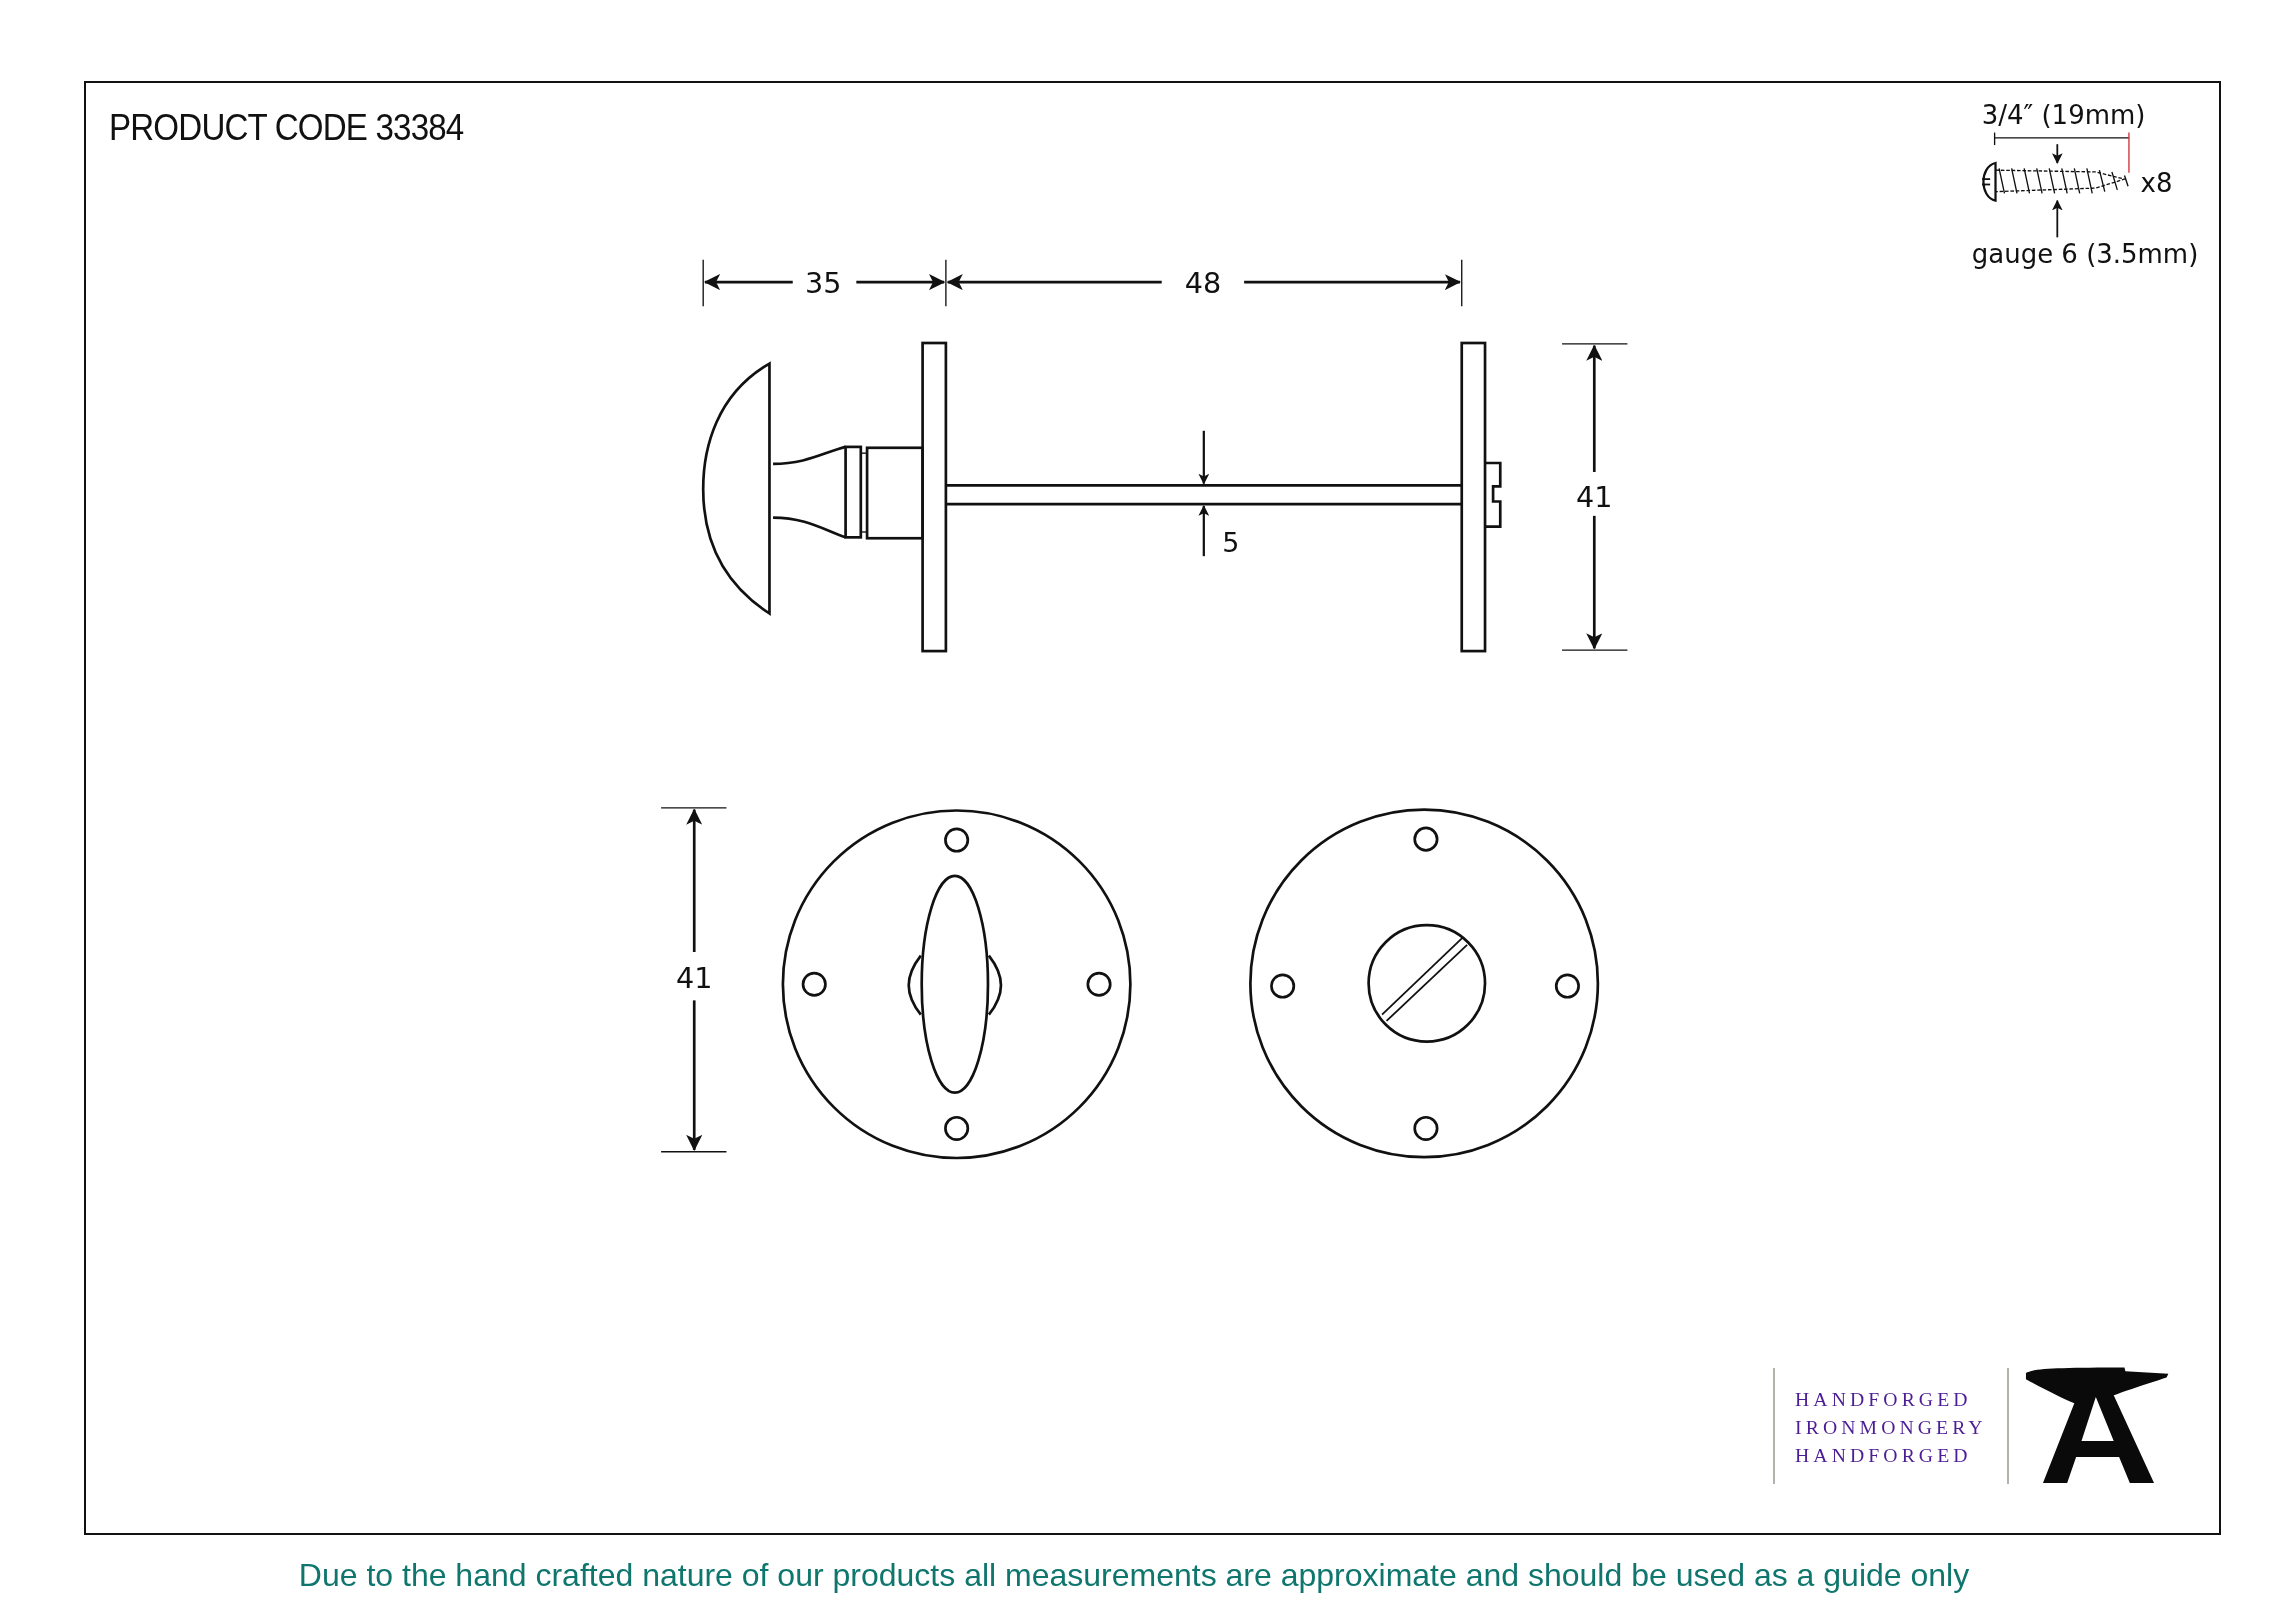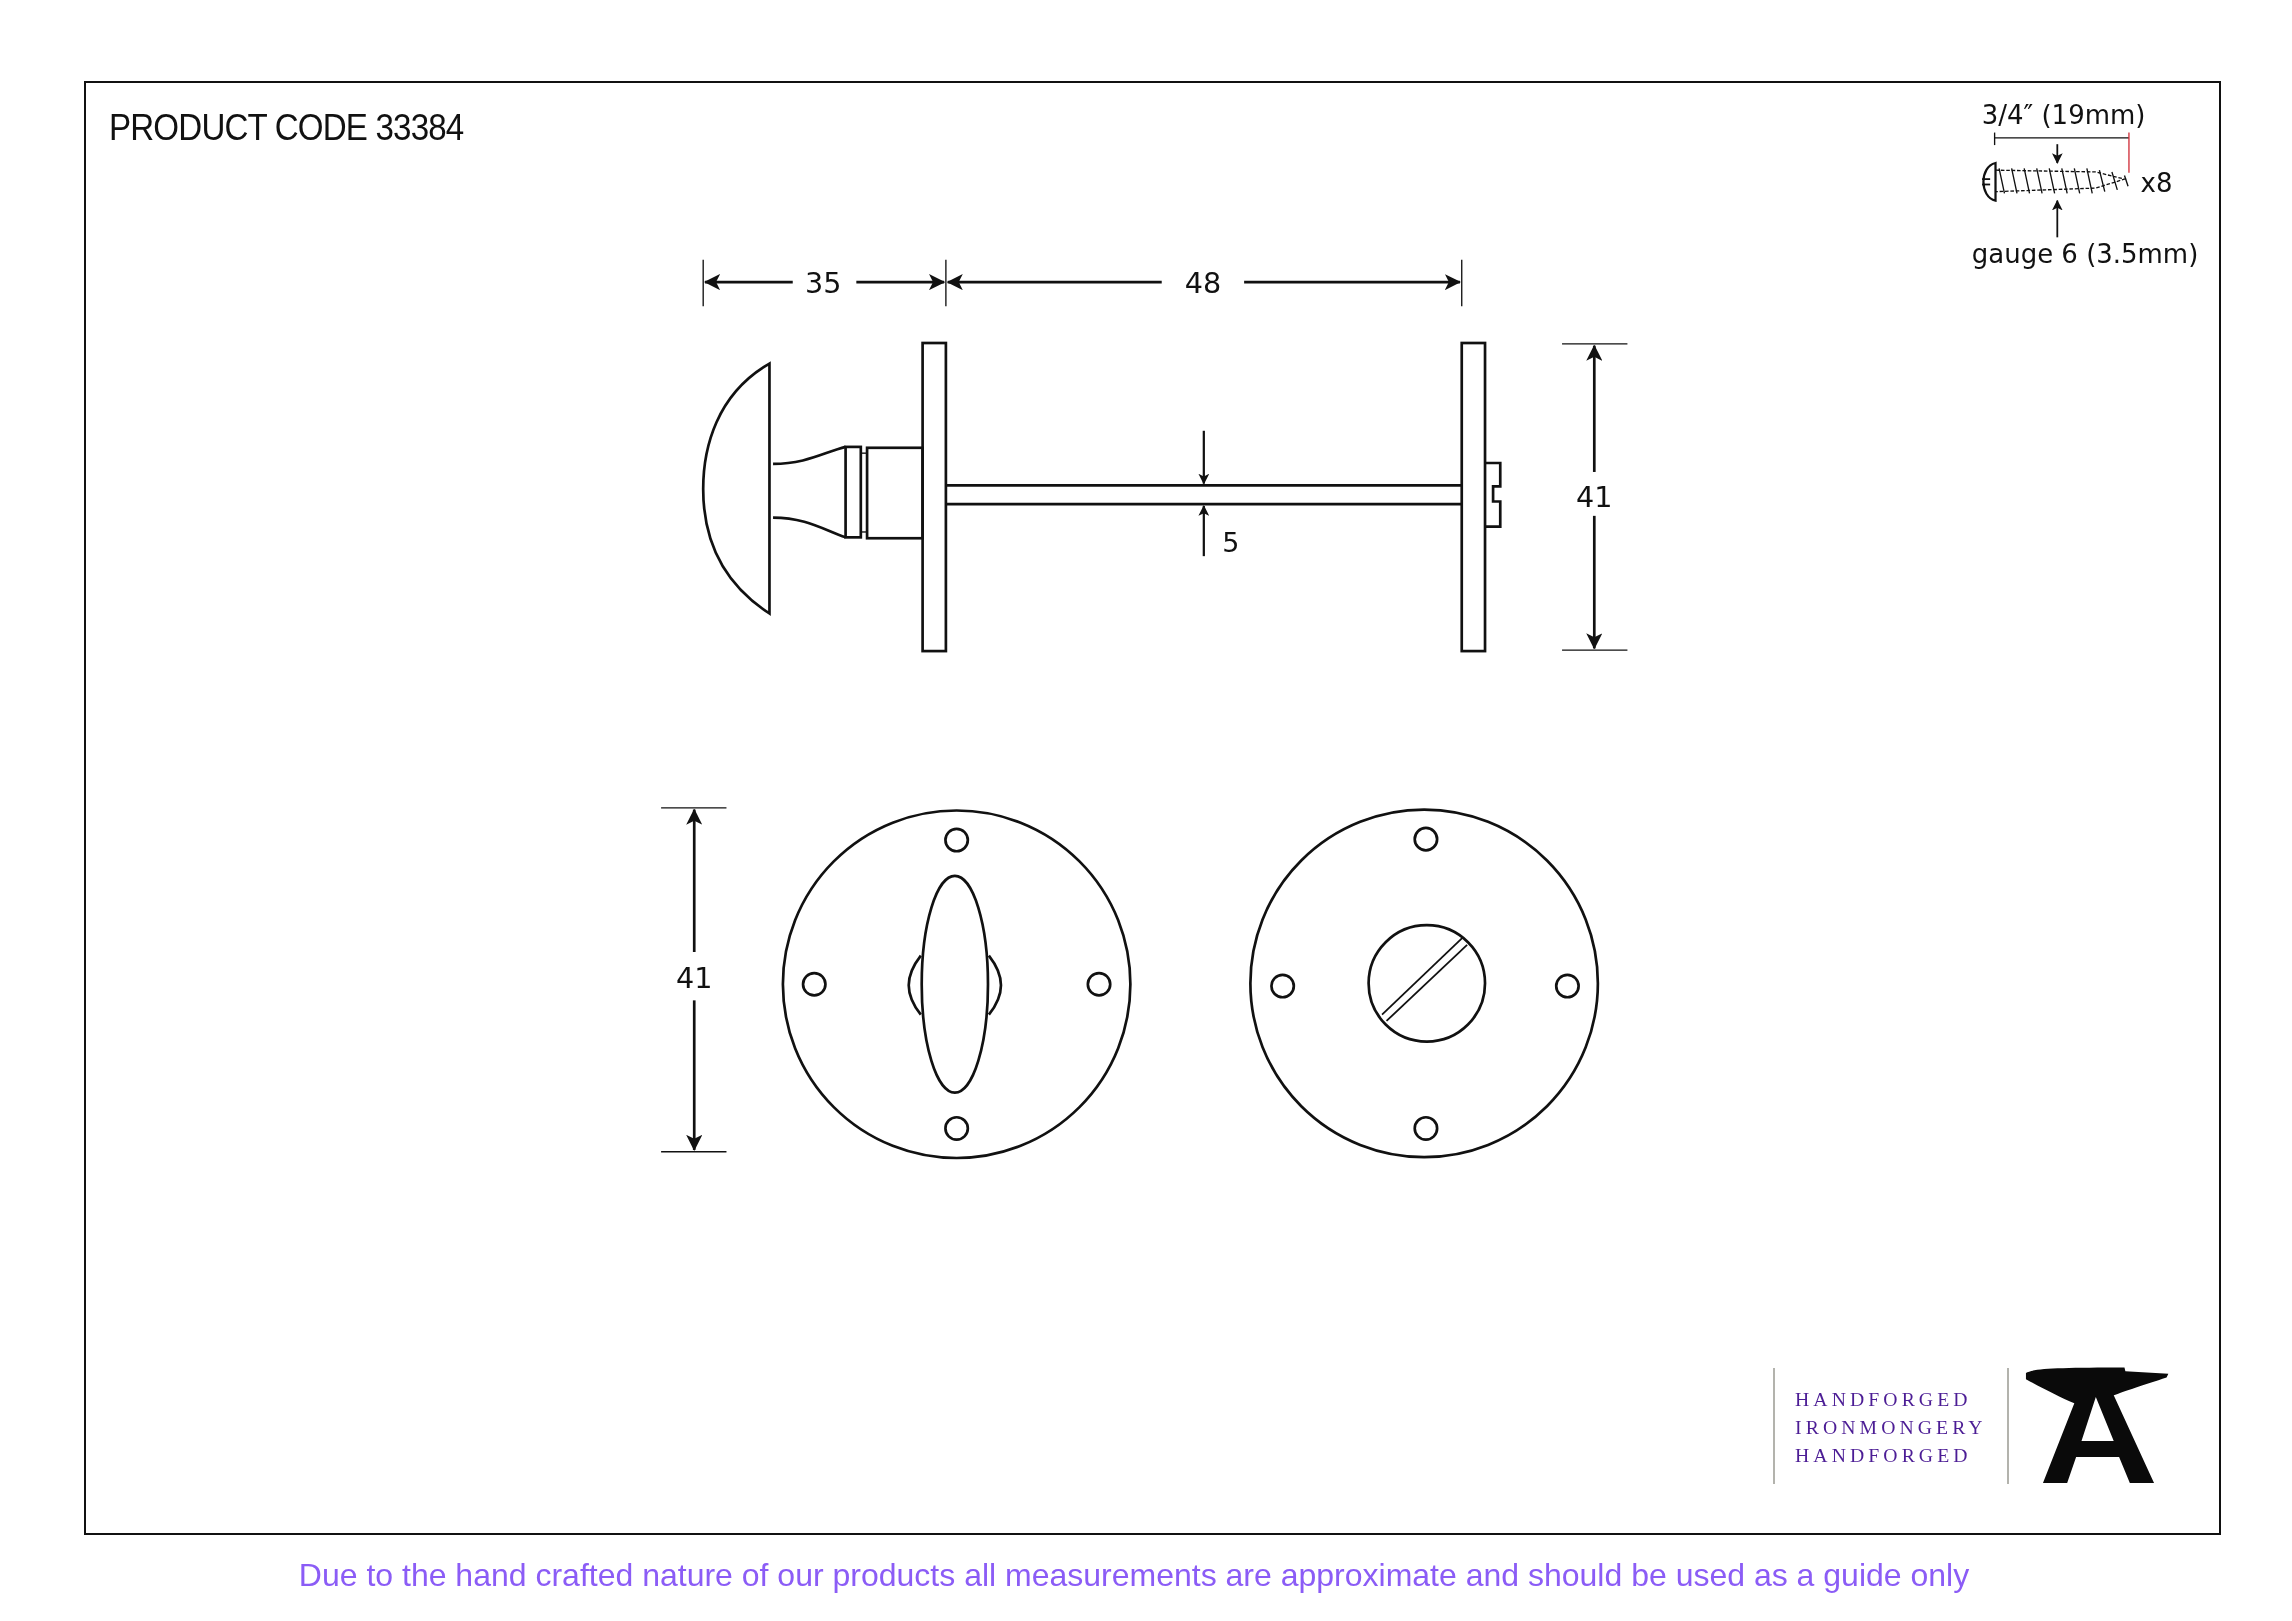--- a/index.html
+++ b/index.html
@@ -1,21 +1,21 @@
 <!DOCTYPE html>
 <html style="font-size:14.3px"><head>
 <meta charset="utf-8">
 <style>
   html, body { margin: 0; padding: 0; background: #ffffff; }
   body { width: 2293px; height: 1621px; position: relative; overflow: hidden; font-family: "DejaVu Sans", sans-serif; }
   .frame { position: absolute; left: 84px; top: 81px; width: 2137px; height: 1454px; border: 2.7px solid #111; box-sizing: border-box; }
   .product-code { position: absolute; left: 109px; top: 107px; font-family: "Liberation Sans Narrow", "Liberation Sans", sans-serif; font-size: 36px; color: #111; letter-spacing: -0.9px; transform: scaleX(0.92); transform-origin: left top; white-space: nowrap; }
   svg.drawing { position: absolute; left: 0; top: 0; }
   .dim-text { font-family: "DejaVu Sans", sans-serif; fill: #111; }
-  .footer-note { position: absolute; left: 0; width: 2268px; top: 1557px; text-align: center; font-family: "Liberation Sans", sans-serif; font-size: 32px; color: #8b5cf6; white-space: nowrap; }
+  .footer-note { position: absolute; left: 0; width: 2268px; top: 1557px; text-align: center; font-family: "Liberation Sans", sans-serif; font-size: 32px; color: #0f766e; white-space: nowrap; }
   .logo-text { position: absolute; left: 1795px; top: 1385px; font-family: "Liberation Serif", "DejaVu Serif", serif; font-size: 19.7px; line-height: 28px; color: #4c1d95; letter-spacing: 4.1px; white-space: nowrap; }
   .logo-text div { height: 28px; }
   .logo-rule { position: absolute; width: 1.8px; background: #b3b3ad; top: 1368px; height: 116px; }
 </style>
 </head>
 <body>
 
 <div class="frame"></div>
 
 <div class="product-code">PRODUCT CODE 33384</div>

